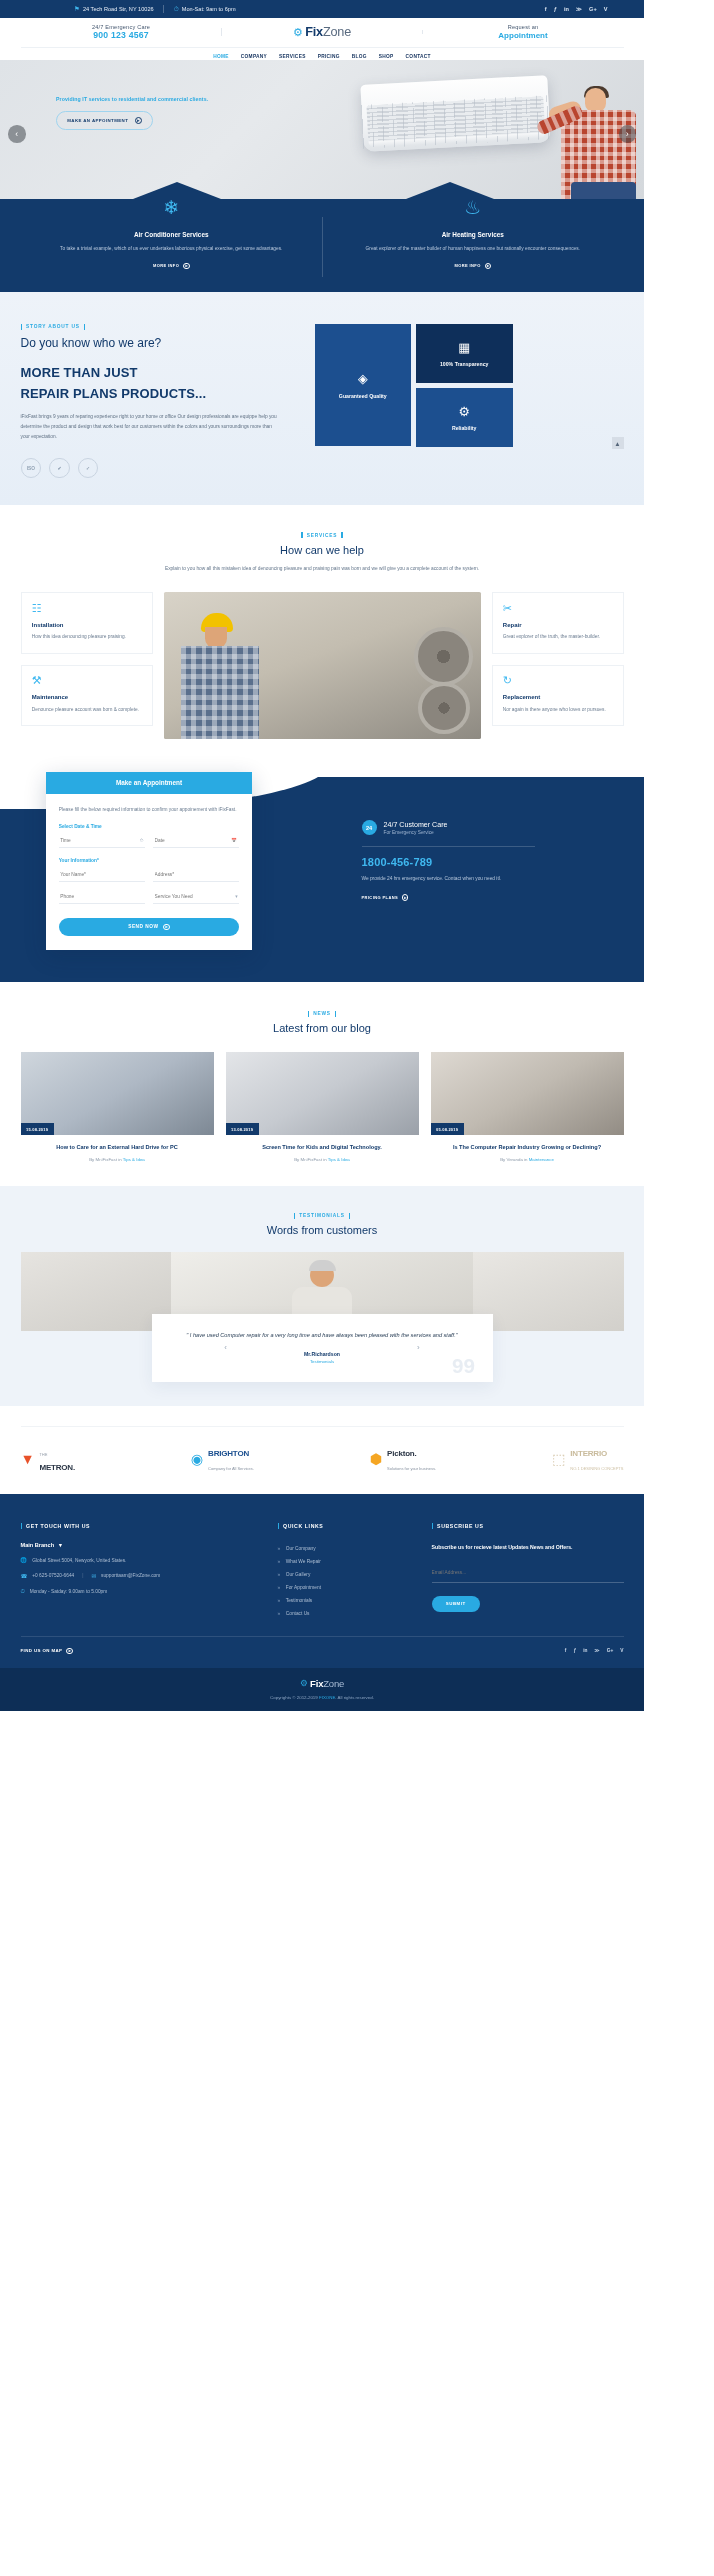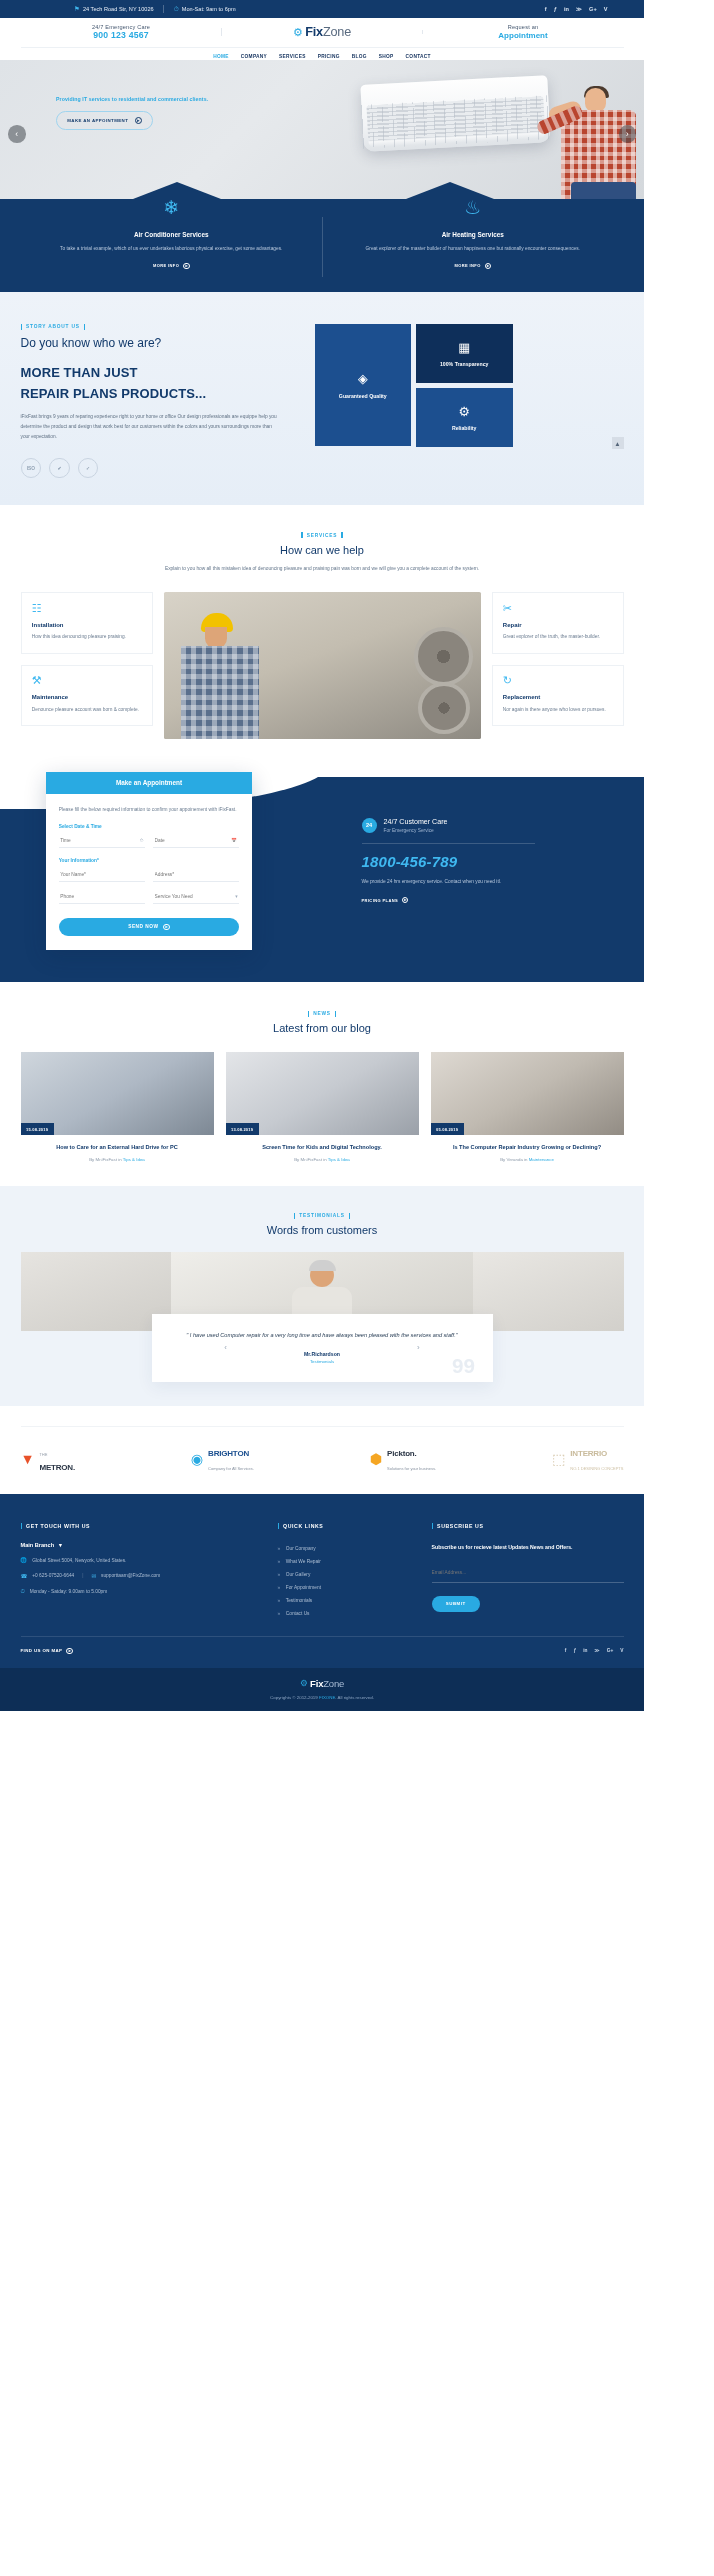--- a/index.html
+++ b/index.html
@@ -171,21 +171,21 @@
     font-family:"Liberation Sans", sans-serif; display:flex; align-items:center; justify-content:center; gap:4.8px; }
   .af-send .circ { width:6.4px;height:6.4px;border:0.8px solid #fff;border-radius:50%;display:flex;align-items:center;justify-content:center;font-size:3.6px;}
   .appt-right { flex:1; display:flex; align-items:center; justify-content:center; }
   .care { width:173px; }
   .care-top { display:flex; align-items:center; gap:7.1px; }
   .care-ico { width:15px; height:15px; border-radius:50%; background:#29aae2; color:#fff;
     display:flex; align-items:center; justify-content:center; font-size:5.6px; font-weight:bold; }
   .care-t1 { color:#fff; font-size:7.1px; }
   .care-t2 { color:#9fb5d0; font-size:4.8px; margin-top:1.6px; }
   .care-hr { height:0.8px; background:rgba(255,255,255,.18); margin:10.3px 0 9.5px; }
-  .care-num { color:#3fb8f0; font-size:15px; font-weight:bold; letter-spacing:0.2px;font-style:italic; }
+  .care-num { color:#3fb8f0; font-size:11px; font-weight:bold; letter-spacing:0.2px; }
   .care-p { color:#b6c7dc; font-size:4.8px; line-height:1.9; margin-top:6.4px; }
   .care-plan { margin-top:11px; display:inline-flex; align-items:center; gap:4px; color:#fff;
     font-size:4px; font-weight:bold; letter-spacing:0.4px; cursor:pointer; }
   .care-plan .circ { width:6.4px;height:6.4px;border:0.8px solid #fff;border-radius:50%;display:flex;align-items:center;justify-content:center;font-size:3.6px;}
 
   
   .blog { background:#fff; padding:29px 0 24px; }
   .blog-grid { display:flex; gap:12px; margin-top:17.5px; }
   .bcard { flex:1; }
   .bphoto { height:83px; position:relative; overflow:hidden; }

